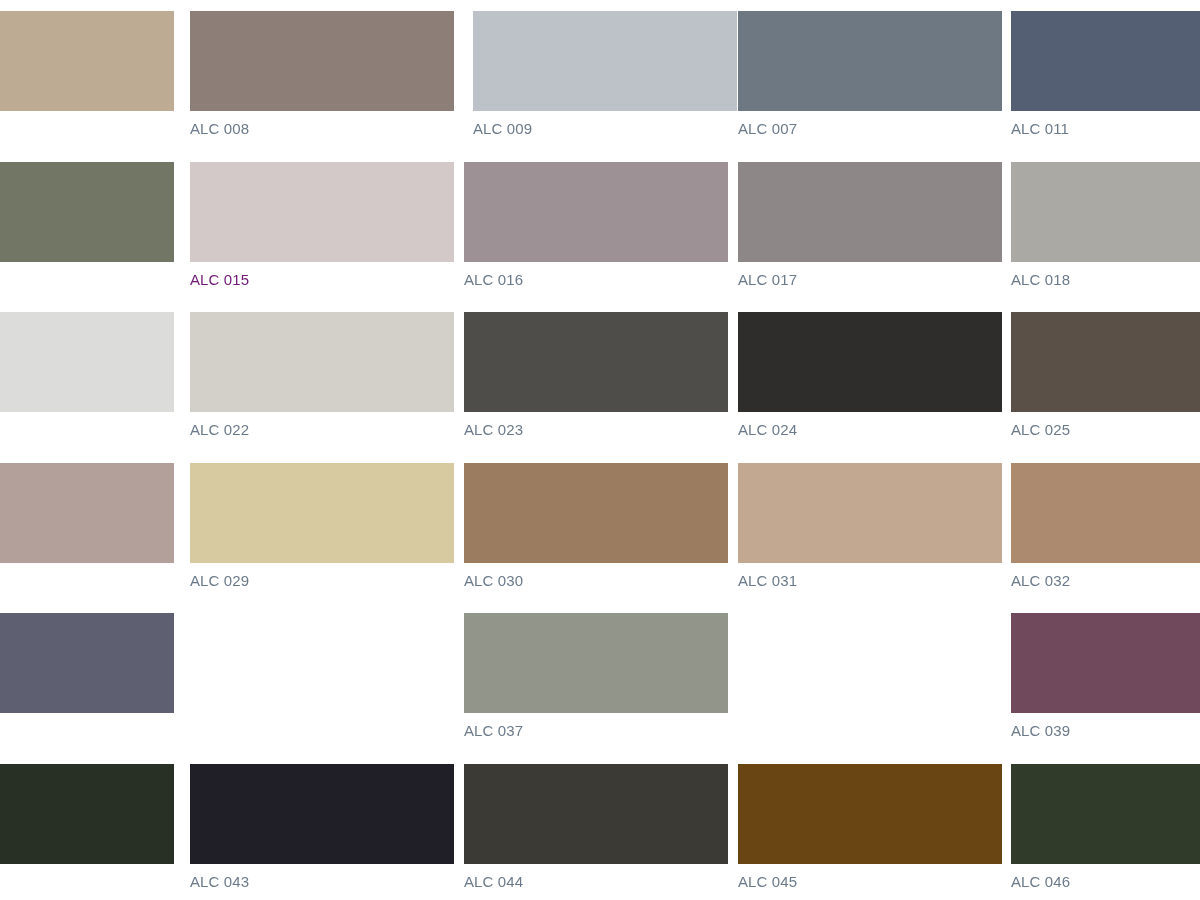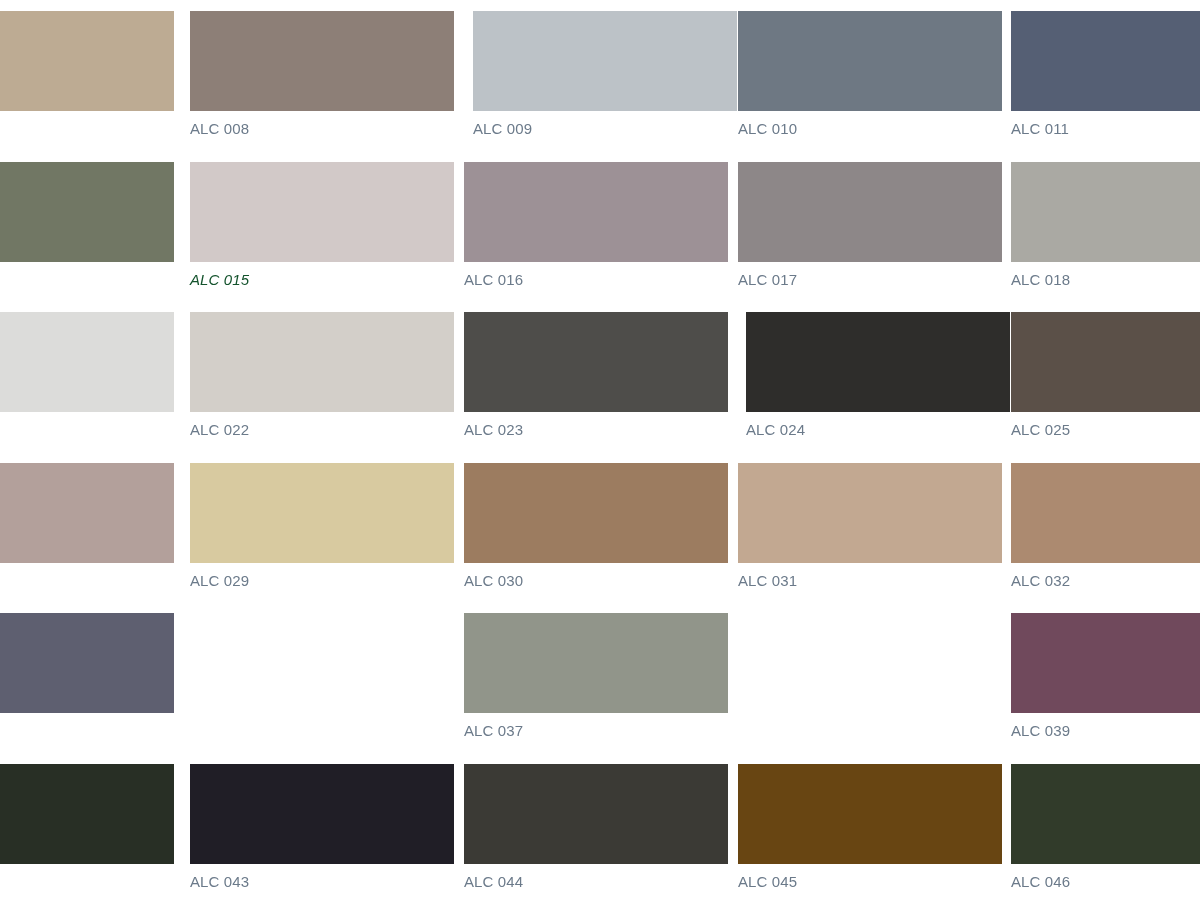--- a/index.html
+++ b/index.html
@@ -64,35 +64,35 @@
       <div class="swatch-cell" style="left: 190px; width: 264px;">
         <div class="swatch-chip" style="width: 264px; height: 100px; background: rgb(141, 127, 119);"></div>
         <span class="swatch-label" style="color: rgb(107, 122, 138);">ALC 008</span>
       </div>
       <div class="swatch-cell" style="left: 473px; width: 316px;">
         <div class="swatch-chip" style="width: 264px; height: 100px; background: rgb(188, 194, 199);"></div>
         <span class="swatch-label" style="color: rgb(107, 122, 138);">ALC 009</span>
       </div>
       <div class="swatch-cell" style="left: 738px; width: 264px;">
         <div class="swatch-chip" style="width: 264px; height: 100px; background: rgb(110, 120, 131);"></div>
-        <span class="swatch-label" style="color: rgb(107, 122, 138);">ALC 010</span>
+        <span class="swatch-label" style="color: rgb(107, 122, 138);">ALC 007</span>
       </div>
       <div class="swatch-cell" style="left: 1011px; width: 264px;">
         <div class="swatch-chip" style="width: 264px; height: 100px; background: rgb(85, 95, 116);"></div>
         <span class="swatch-label" style="color: rgb(107, 122, 138);">ALC 011</span>
       </div>
     </div>
     <div class="swatch-row" style="top: 162px;">
       <div class="swatch-cell" style="left: -90px; width: 264px;">
         <div class="swatch-chip" style="width: 264px; height: 100px; background: rgb(113, 119, 100);"></div>
         <span class="swatch-label" style="color: rgb(107, 122, 138); visibility: hidden;"></span>
       </div>
       <div class="swatch-cell" style="left: 190px; width: 264px;">
         <div class="swatch-chip" style="width: 264px; height: 100px; background: rgb(210, 201, 200);"></div>
-        <span class="swatch-label" style="color: #14532d; font-style: italic;">ALC 015</span>
+        <span class="swatch-label" style="color: #701a75;">ALC 015</span>
       </div>
       <div class="swatch-cell" style="left: 464px; width: 264px;">
         <div class="swatch-chip" style="width: 264px; height: 100px; background: rgb(157, 145, 150);"></div>
         <span class="swatch-label" style="color: rgb(107, 122, 138);">ALC 016</span>
       </div>
       <div class="swatch-cell" style="left: 738px; width: 264px;">
         <div class="swatch-chip" style="width: 264px; height: 100px; background: rgb(141, 135, 136);"></div>
         <span class="swatch-label" style="color: rgb(107, 122, 138);">ALC 017</span>
       </div>
       <div class="swatch-cell" style="left: 1011px; width: 264px;">
@@ -106,21 +106,21 @@
         <span class="swatch-label" style="color: rgb(107, 122, 138); visibility: hidden;"></span>
       </div>
       <div class="swatch-cell" style="left: 190px; width: 264px;">
         <div class="swatch-chip" style="width: 264px; height: 100px; background: rgb(211, 207, 201);"></div>
         <span class="swatch-label" style="color: rgb(107, 122, 138);">ALC 022</span>
       </div>
       <div class="swatch-cell" style="left: 464px; width: 264px;">
         <div class="swatch-chip" style="width: 264px; height: 100px; background: rgb(78, 77, 74);"></div>
         <span class="swatch-label" style="color: rgb(107, 122, 138);">ALC 023</span>
       </div>
-      <div class="swatch-cell" style="left: 738px; width: 264px; margin-left: 8px;">
+      <div class="swatch-cell" style="left: 738px; width: 264px;">
         <div class="swatch-chip" style="width: 264px; height: 100px; background: rgb(46, 45, 43);"></div>
         <span class="swatch-label" style="color: rgb(107, 122, 138);">ALC 024</span>
       </div>
       <div class="swatch-cell" style="left: 1011px; width: 264px;">
         <div class="swatch-chip" style="width: 264px; height: 100px; background: rgb(91, 80, 72);"></div>
         <span class="swatch-label" style="color: rgb(107, 122, 138);">ALC 025</span>
       </div>
     </div>
     <div class="swatch-row" style="top: 463px;">
       <div class="swatch-cell" style="left: -90px; width: 264px;">

